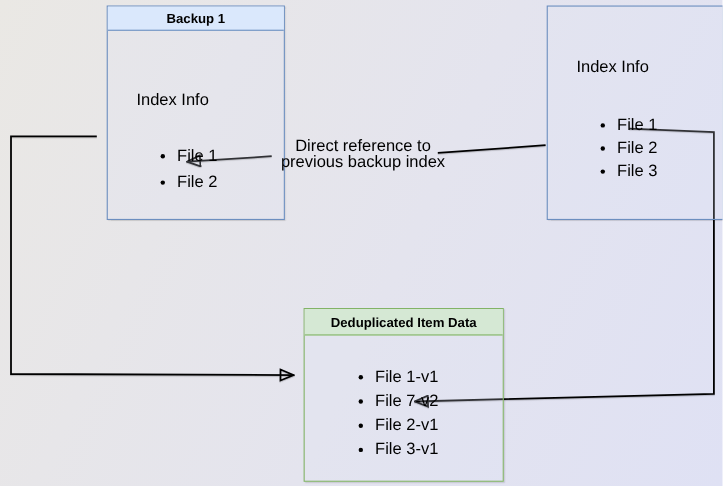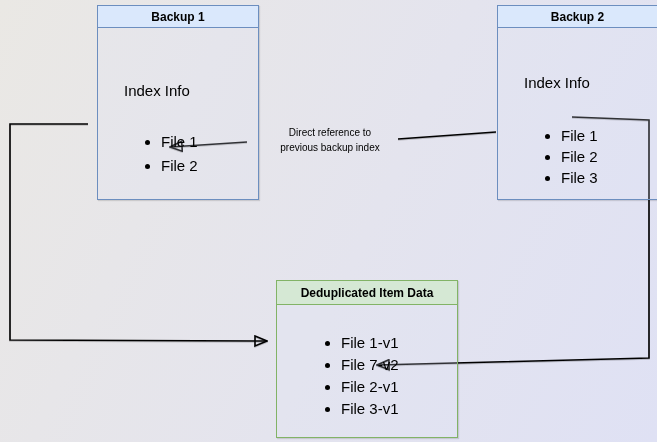--- a/index.html
+++ b/index.html
@@ -52,21 +52,21 @@
     padding-left:63px;
     font-size:15px;
   }
   #backup1 ul.filelist li{line-height:24px;}
   #backup2 ul.filelist li{line-height:21px;}
   #dedup   ul.filelist li{line-height:22px;}
   .edge-label{
     position:absolute;
     left:230px;top:125px;width:200px;
     text-align:center;
-    font-size:10px;line-height:15px;
+    font-size:15px;line-height:15px;
     pointer-events:none;
   }
   svg.edges{
     position:absolute;left:0;top:0;
     width:657px;height:442px;
     pointer-events:none;
     filter:drop-shadow(0.5px 1px 0.5px rgba(0,0,0,0.18));
   }
   svg.edges path{stroke:var(--line);stroke-width:1.6;fill:none;}
 </style>
@@ -92,21 +92,20 @@
     <div class="node-body" style="height:172px;">
       <div class="subtitle" style="top:54px;">Index Info</div>
       <ul class="filelist" style="top:102px;">
           <li>File 1</li>
           <li>File 2</li>
         </ul>
     </div>
   </div>
 
   <div id="backup2" class="node blue" style="left:449px;top:5px;width:161px;height:195px;">
-    <div class="node-header">Backup 2</div>
     <div class="node-body" style="height:172px;">
       <div class="subtitle" style="top:46px;">Index Info</div>
       <ul class="filelist" style="top:97px;">
           <li>File 1</li>
           <li>File 2</li>
           <li>File 3</li>
         </ul>
     </div>
   </div>
 

